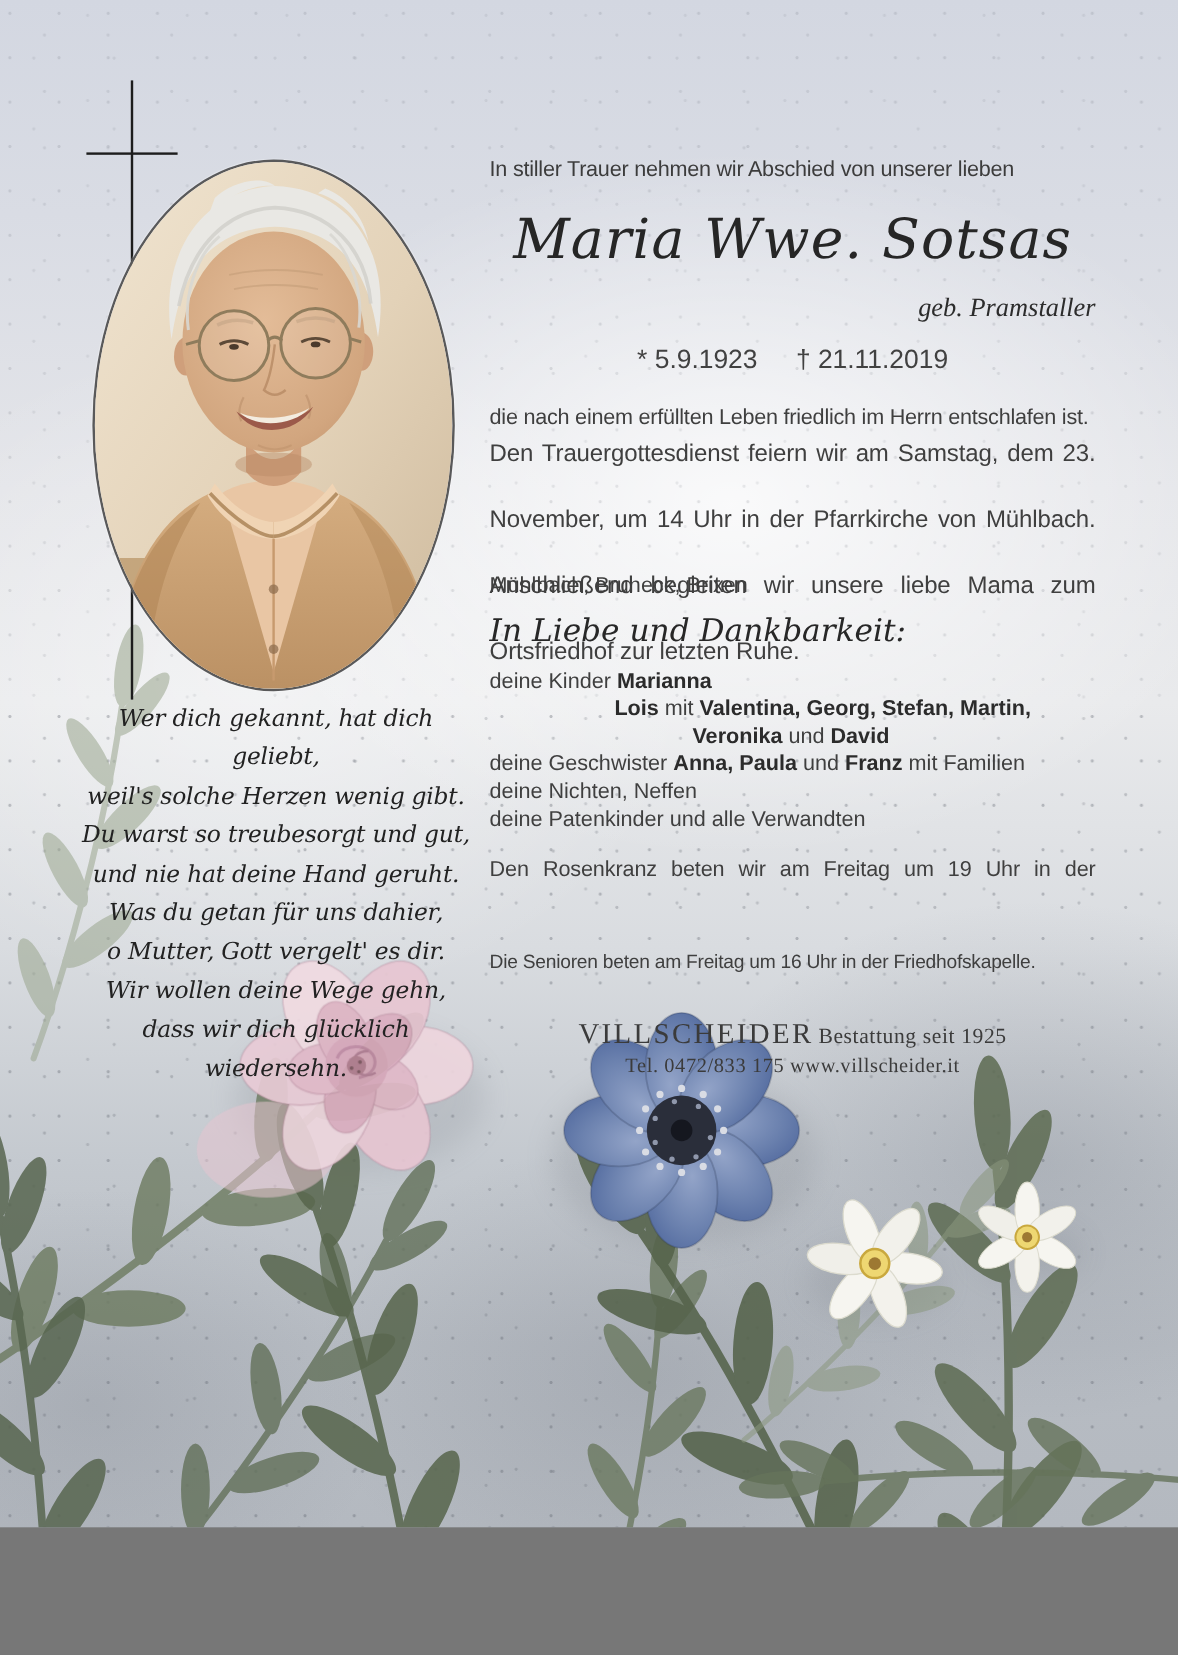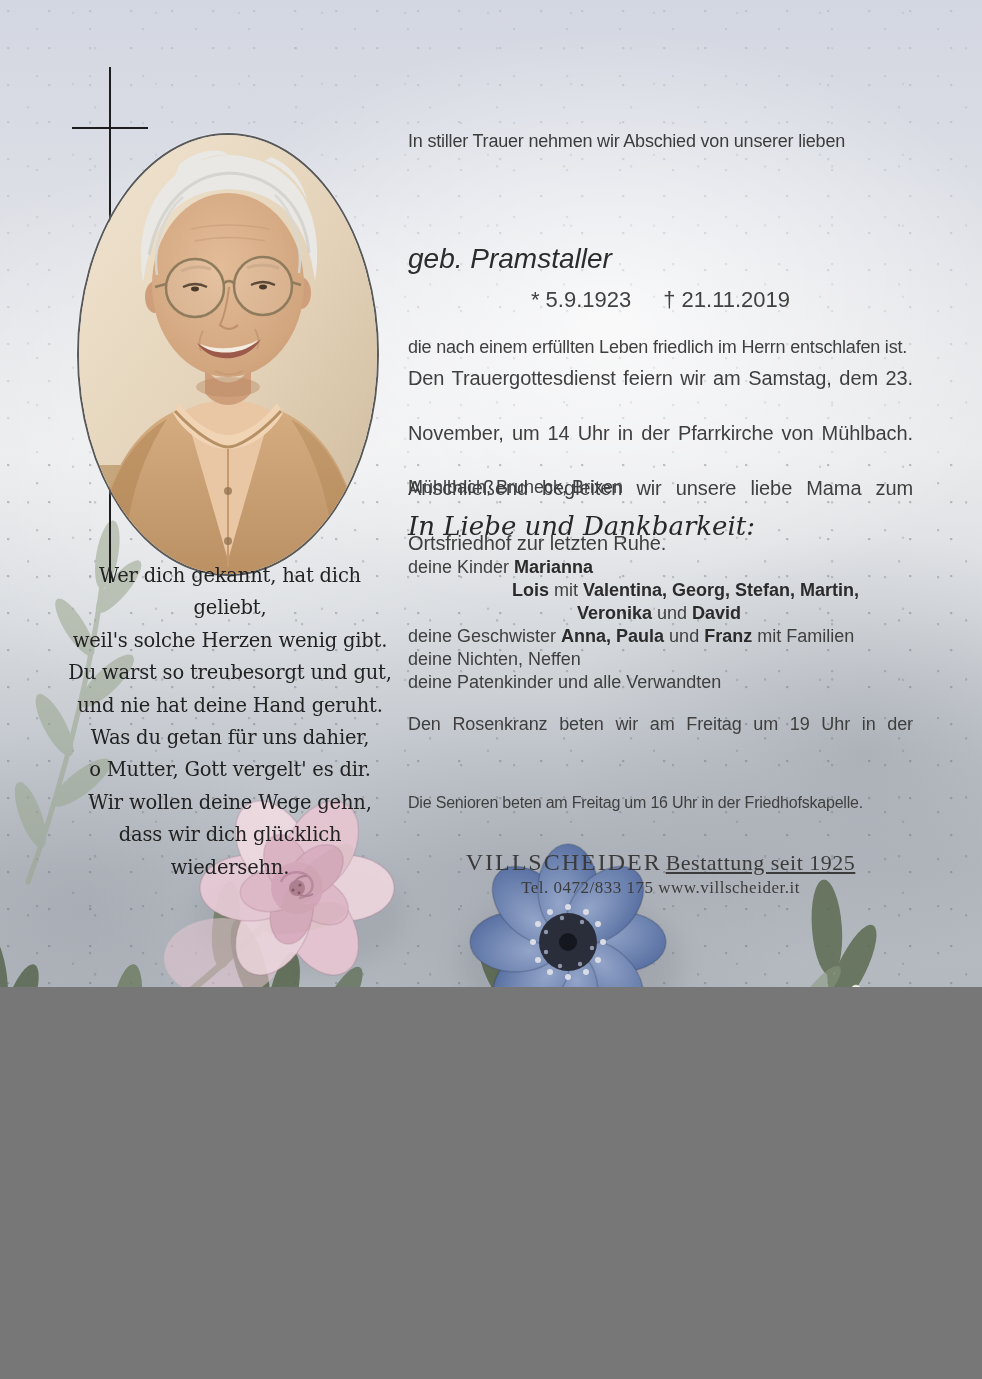--- a/index.html
+++ b/index.html
@@ -1,17 +1,17 @@
 <!DOCTYPE html>
 <html><head>
 <meta charset="utf-8">
 <style>
   html,body { margin:0; padding:0; background:#777; }
   .card {
-    position:relative; width:982px; height:987px; overflow:hidden;
+    position:relative; width:982px; height:1273px; overflow:hidden;
     font-family:"Liberation Sans", sans-serif; color:#3f3f3f;
     background:
       radial-gradient(ellipse 620px 420px at 62% 33%, rgba(255,255,255,.80), rgba(255,255,255,0) 70%),
       radial-gradient(ellipse 520px 400px at 22% 44%, rgba(255,255,255,.45), rgba(255,255,255,0) 70%),
       radial-gradient(ellipse 430px 310px at 88% 76%, rgba(92,98,110,.22), rgba(92,98,110,0) 70%),
       radial-gradient(ellipse 400px 280px at 55% 90%, rgba(92,98,110,.17), rgba(92,98,110,0) 70%),
       radial-gradient(ellipse 350px 260px at 8% 92%,  rgba(92,98,110,.15), rgba(92,98,110,0) 70%),
       linear-gradient(180deg,#d3d7e1 0%,#d9dce4 14%,#e4e5e9 32%,#e9eaec 46%,#d9dce0 62%,#c4c9cf 76%,#b7bcc3 88%,#b4b9c0 100%);
   }
   .speckle {
@@ -32,38 +32,38 @@
   .photo-frame {
     position:absolute; left:77px; top:133px; width:298px; height:439px;
     border-radius:50%; overflow:hidden; z-index:5;
     border:2.5px solid #59595a; box-shadow:0 0 0 1px rgba(255,255,255,.25);
   }
   .photo-frame svg { display:block; }
   .txt { position:absolute; z-index:6; }
   .col { left:408px; width:505px; }
   .intro       { top:131px; font-size:18px; letter-spacing:-.2px; color:#3c3c3c; }
   .name        { top:172px; text-align:center; font-family:"DejaVu Serif",serif; font-style:italic; font-size:46px; letter-spacing:1px; color:#262626; }
-  .maiden      { top:243px; text-align:left; font-family:Liberation Sans, sans-serif; font-style:italic; font-size:28px; color:#2c2c2c; }
+  .maiden      { top:243px; text-align:right; font-family:Liberation Serif, serif; font-style:italic; font-size:22px; color:#2c2c2c; }
   .dates       { top:287px; display:flex; justify-content:center; gap:32px; font-size:22px; color:#414141; }
   .entschlafen { top:337px; font-size:18px; letter-spacing:-.2px; }
   .service     { top:365px; font-size:20px; line-height:27.5px; letter-spacing:-.1px; }
   .places      { top:477px; font-size:18px; }
   .gratitude   { top:511px; font-family:"DejaVu Serif",serif; font-style:italic; font-size:26px; color:#272727; }
   .family      { top:556px; font-size:18px; line-height:23px; }
   .fam-l2 { padding-left:104px; }
   .fam-l3 { padding-left:169px; }
   .rosary      { top:711px; font-size:18px; line-height:26.5px; letter-spacing:-.1px; }
   .seniors     { top:794px; font-size:16px; letter-spacing:-.2px; }
   .footer      { top:849px; text-align:center; font-family:"Liberation Serif",serif; color:#3b3b3b; }
   .footer-brand   { font-size:24px; letter-spacing:2px; }
-  .footer-tagline { font-size:22px; letter-spacing:.5px;text-decoration:underline; }
+  .footer-tagline { font-size:18px; letter-spacing:.5px; }
   .footer-contact { font-size:17px; letter-spacing:.5px; margin-top:2px; }
   .poem {
-    left:60px; top:560px; width:340px; text-align:center; z-index:6;
-    font-family:"DejaVu Serif",serif; 
+    left:60px; top:583px; width:340px; text-align:center; z-index:6;
+    font-family:"DejaVu Serif",serif; font-style:italic;
     font-size:19.5px; line-height:32.4px; color:#222; letter-spacing:-.2px;
   }
   .jline { text-align:justify; }
   .jline::after { content:""; display:inline-block; width:100%; height:0; }
   .seg-b, .bold { font-weight:700; color:#2b2b2b; }
 </style>
 </head>
 <body>
 
 <div class="card">
@@ -260,20 +260,21 @@
 
       <path d="M124,196 Q118,208 122,216 M176,194 Q182,206 178,214" fill="none" stroke="#bb8f6a" stroke-width="1.8" opacity=".6"></path>
 
       <path d="M118,208 C132,230 168,228 182,204 C168,218 132,220 118,208 Z" fill="#9c5a4a"></path>
       <path d="M121,209 C134,222 166,220 179,205 C164,214 136,216 121,209 Z" fill="#f3ece0"></path>
       <path d="M136,236 Q150,243 164,236" fill="none" stroke="#bb8f6a" stroke-width="1.6" opacity=".5"></path>
     </svg>
   </div>
 
   <div class="txt col intro">In stiller Trauer nehmen wir Abschied von unserer lieben</div>
+  <div class="txt col name">Maria Wwe. Sotsas</div>
   <div class="txt col maiden">geb. Pramstaller</div>
   <div class="txt col dates">
     <span>* 5.9.1923</span>
     <span>† 21.11.2019</span>
   </div>
   <div class="txt col entschlafen">die nach einem erfüllten Leben friedlich im Herrn entschlafen ist.</div>
   <div class="txt col service">
     <div class="jline">Den Trauergottesdienst feiern wir am Samstag, dem 23.</div>
     <div class="jline">November, um 14 Uhr in der Pfarrkirche von Mühlbach.</div>
     <div class="jline">Anschließend begleiten wir unsere liebe Mama zum</div>

